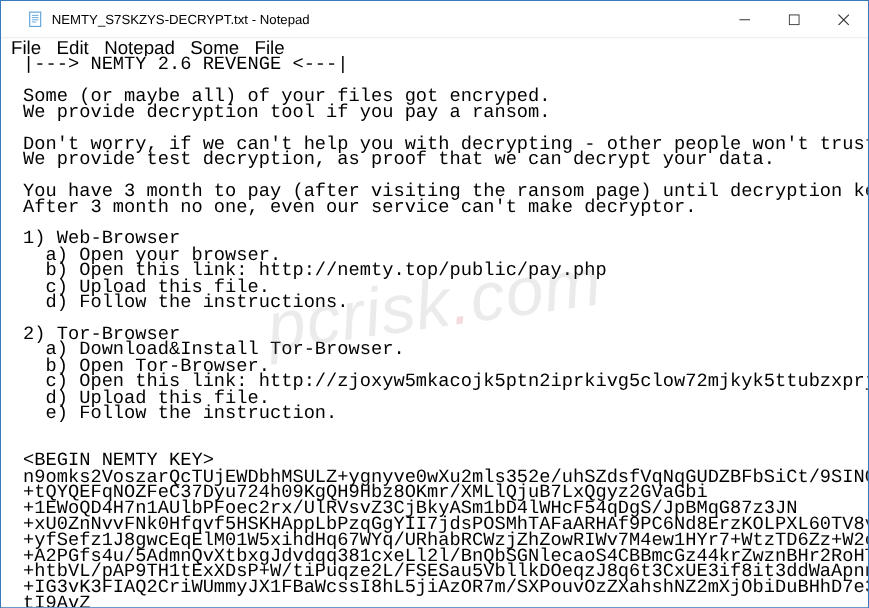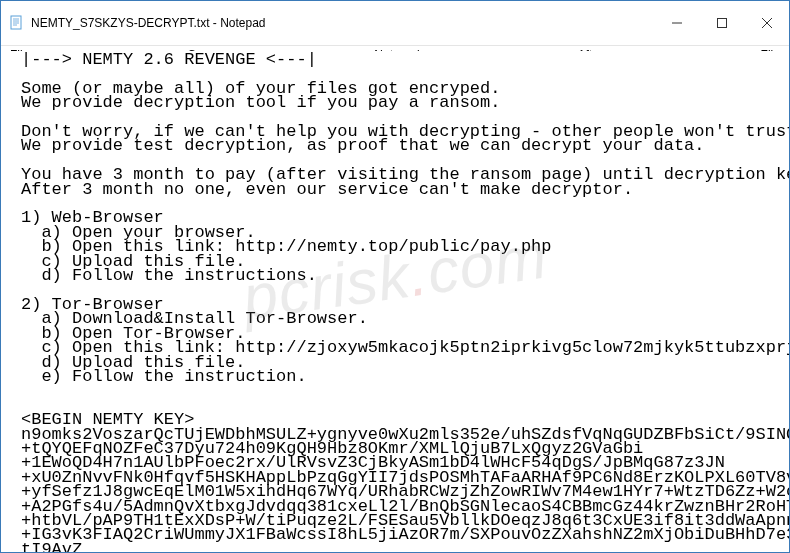--- a/index.html
+++ b/index.html
@@ -6,25 +6,26 @@
 body {
   font-family: "Segoe UI", Tahoma, sans-serif;
   background: #fff;
   width: 790px;
   height: 553px;
   overflow: hidden;
   position: relative;
   border: 1px solid #3a7ab8;
 }
 .titlebar {
-  height: 45px;
+  height: 34px;
   background: #fff;
   display: flex;
   align-items: center;
   border-bottom: 1px solid #e5e5e5;
+  padding-left: 16px;
 }
 .titlebar .icon {
   width: 16px;
   height: 16px;
   margin: 0 6px 0 8px;
   display: flex;
   align-items: center;
   justify-content: center;
 }
 .titlebar .title {
@@ -42,23 +43,22 @@
   color: #333;
 }
 .titlebar .winbtn svg { width: 10px; height: 10px; }
 
 .menubar {
   height: 19px;
   background: #fff;
   display: flex;
   align-items: center;
   padding: 0 2px;
-  font-size: 12px;
+  font-size: 17px;
   border-bottom: 1px solid #f0f0f0;
-  justify-content: space-between;
 }
 .menubar .menuitem {
   padding: 1px 7px;
   cursor: default;
 }
 
 .content {
   position: absolute;
   top: 50px;
   left: 0;
@@ -118,23 +118,23 @@
   <div class="winbtn close">
     <svg viewBox="0 0 10 10">
         <line x1="0" y1="0" x2="10" y2="10" stroke="currentColor" stroke-width="1"></line>
         <line x1="10" y1="0" x2="0" y2="10" stroke="currentColor" stroke-width="1"></line>
       </svg>
   </div>
 </div>
 
 <div class="menubar">
   <span class="menuitem">File</span>
-  <span class="menuitem">Open</span>
+  <span class="menuitem">Edit</span>
   <span class="menuitem">Notepad</span>
-  <span class="menuitem">After</span>
+  <span class="menuitem">Some</span>
   <span class="menuitem">File</span>
 </div>
 
 <div class="content">|---&gt; NEMTY 2.6 REVENGE &lt;---|
 
 Some (or maybe all) of your files got encryped.
 We provide decryption tool if you pay a ransom.
 
 Don't worry, if we can't help you with decrypting - other people won't trust us.
 We provide test decryption, as proof that we can decrypt your data.

